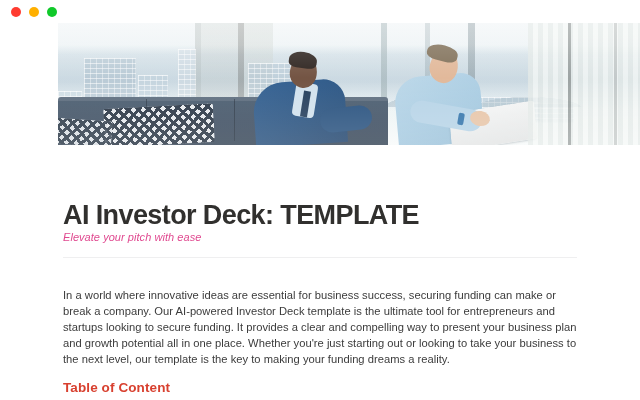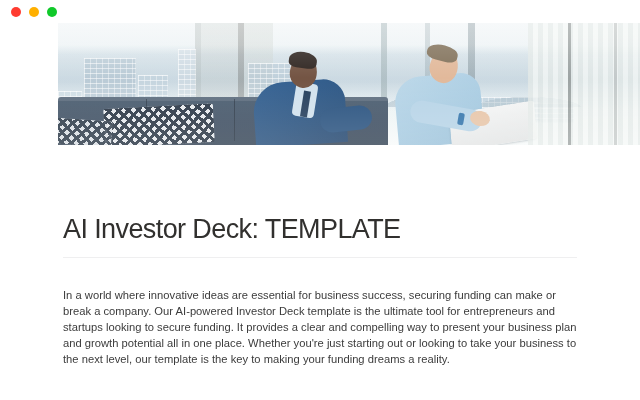--- a/index.html
+++ b/index.html
@@ -342,23 +342,23 @@
     position: absolute;
     left: 0;
     top: 145px;
     width: 640px;
     height: 255px;
     background: #ffffff;
   }
   .doc-title {
     position: absolute;
     left: 63px;
-    top: 51px;
+    top: 37px;
     font-size: 27px;
-    font-weight: 400;
+    font-weight: 700;
     letter-spacing: -0.6px;
     color: #31302e;
     white-space: nowrap;
   }
   .doc-subtitle {
     position: absolute;
     left: 63px;
     top: 86px;
     font-size: 11px;
     font-style: italic;
@@ -460,20 +460,22 @@
       <rect x="41" y="8" width="5" height="16" fill="#5b5b58"></rect>
       <rect x="9" y="10" width="28" height="20" rx="1.5" fill="#5b5b58"></rect>
       <path d="M15 14 h16 l-3.5 7 h-9 Z" fill="#f2f3f1"></path>
       <circle cx="23" cy="14.5" r="4" fill="#f2f3f1"></circle>
     </svg>
   </div>
 
   <div class="content">
     <h1 class="doc-title">AI Investor Deck: TEMPLATE</h1>
 
+    <div class="doc-subtitle">Elevate your pitch with ease</div>
 
     <div class="divider"></div>
 
     <p class="body-copy">In a world where innovative ideas are essential for business success, securing funding can make or break a company. Our AI-powered Investor Deck template is the ultimate tool for entrepreneurs and startups looking to secure funding. It provides a clear and compelling way to present your business plan and growth potential all in one place. Whether you're just starting out or looking to take your business to the next level, our template is the key to making your funding dreams a reality.</p>
 
+    <div class="toc-heading">Table of Content</div>
   </div>
 
 </div>
 
 </body></html>

